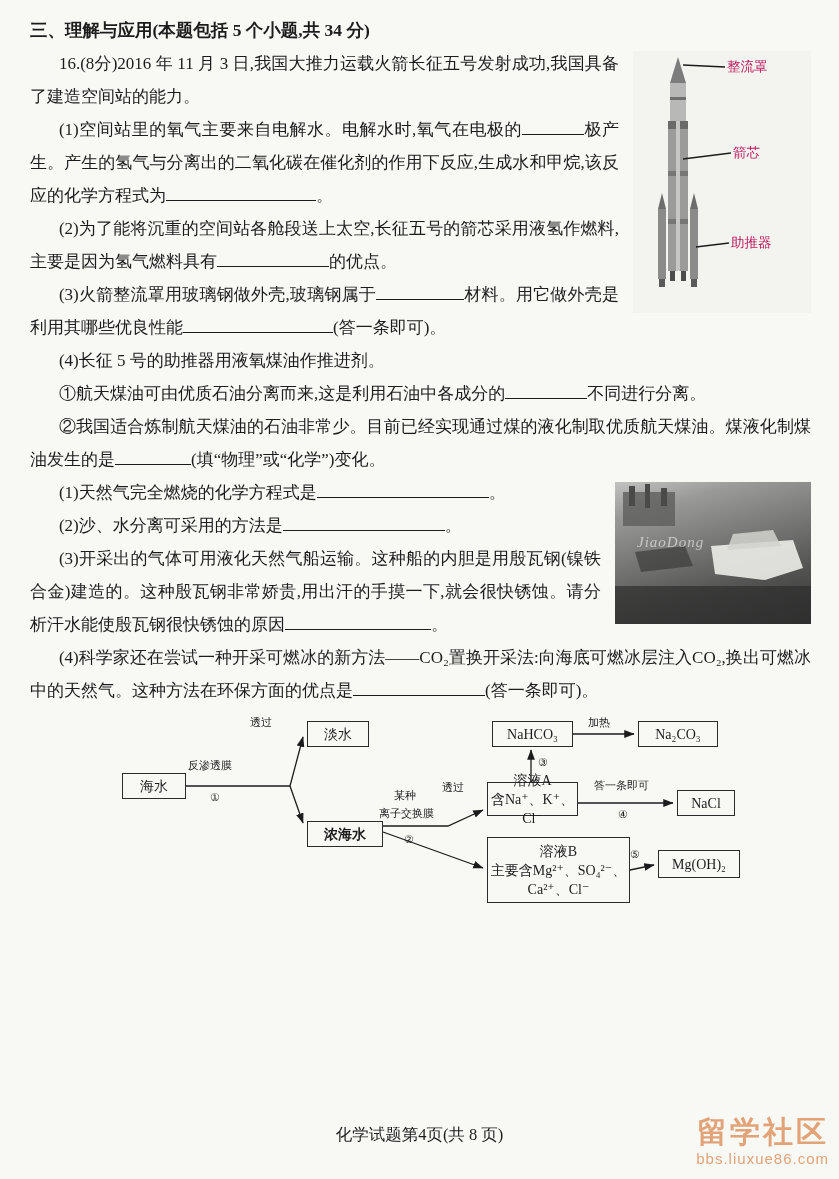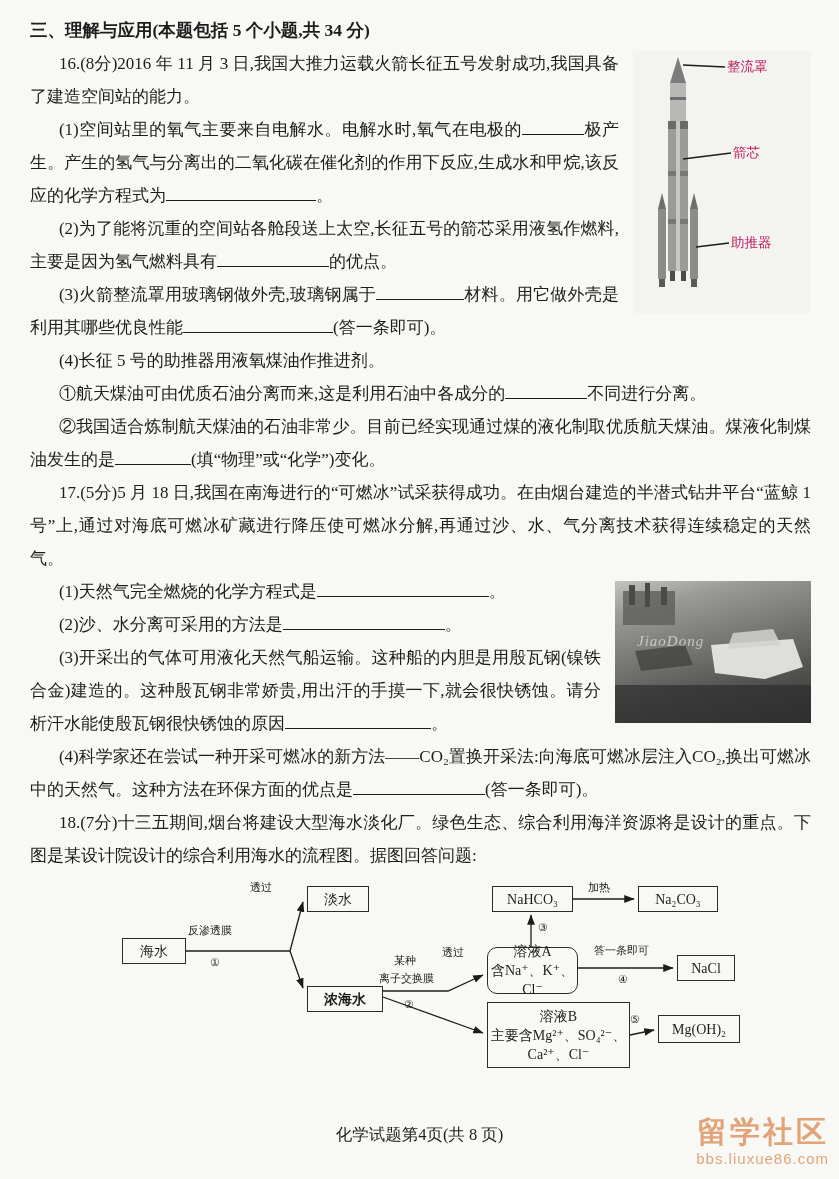--- a/index.html
+++ b/index.html
@@ -87,21 +87,20 @@
       <p class="para"><span>(4)长征 5 号的助推器用液氧煤油作推进剂。</span></p>
 
       <p class="para"><span>①航天煤油可由优质石油分离而来,这是利用石油中各成分的</span><span class="blank" style="width:82px;"></span><span>不同进行分离。</span></p>
 
       <p class="para"><span>②我国适合炼制航天煤油的石油非常少。目前已经实现通过煤的液化制取优质航天煤油。煤液化制煤油发生的是</span><span class="blank" style="width:76px;"></span><span>(填“物理”或“化学”)变化。</span></p>
 
       <div class="clear"></div>
     </div>
 
     <div>
-      <p class="para"><span>17.(5分)5 月 18 日,我国在南海进行的“可燃冰”试采获得成功。在由烟台建造的半潜式钻井平台“蓝鲸 1 号”上,通过对海底可燃冰矿藏进行降压使可燃冰分解,再通过沙、水、气分离技术获得连续稳定的天然气。</span></p>
 
       <div class="ship-float">
         <svg width="196" height="142" viewBox="0 0 196 142">
           <rect x="8" y="10" width="52" height="34" fill="#5e5e5c" opacity="0.8"></rect>
           <rect x="14" y="4" width="6" height="20" fill="#4a4a48"></rect>
           <rect x="30" y="2" width="5" height="24" fill="#4a4a48"></rect>
           <rect x="46" y="6" width="6" height="18" fill="#4a4a48"></rect>
           <polygon points="96,64 178,58 188,86 150,98 100,92" fill="#e9e9e5" opacity="0.92"></polygon>
           <polygon points="118,52 158,48 166,64 112,68" fill="#d2d2ce" opacity="0.85"></polygon>
           <rect x="0" y="104" width="196" height="38" fill="#2e2e2d" opacity="0.7"></rect>
@@ -115,21 +114,20 @@
       <p class="para"><span>(2)沙、水分离可采用的方法是</span><span class="blank" style="width:162px;"></span><span>。</span></p>
 
       <p class="para"><span>(3)开采出的气体可用液化天然气船运输。这种船的内胆是用殷瓦钢(镍铁合金)建造的。这种殷瓦钢非常娇贵,用出汗的手摸一下,就会很快锈蚀。请分析汗水能使殷瓦钢很快锈蚀的原因</span><span class="blank" style="width:146px;"></span><span>。</span></p>
 
       <p class="para"><span>(4)科学家还在尝试一种开采可燃冰的新方法——CO₂置换开采法:向海底可燃冰层注入CO₂,换出可燃冰中的天然气。这种方法在环保方面的优点是</span><span class="blank" style="width:132px;"></span><span>(答一条即可)。</span></p>
 
       <div class="clear"></div>
     </div>
 
     <div>
-      <p class="para"><span>18.(7分)十三五期间,烟台将建设大型海水淡化厂。绿色生态、综合利用海洋资源将是设计的重点。下图是某设计院设计的综合利用海水的流程图。据图回答问题:</span></p>
 
       <div class="flowchart">
         <svg class="fc-svg" width="740" height="200" viewBox="0 0 740 200">
           <defs>
             <marker id="ah" markerWidth="9" markerHeight="8" refX="7.5" refY="3" orient="auto">
               <path d="M0,0 L8,3 L0,6 z" fill="#1c1c1c"></path>
             </marker>
           </defs>
           <g stroke="#1c1c1c" stroke-width="1.3" fill="none">
             <line x1="104" y1="73" x2="208" y2="73"></line>
@@ -152,21 +150,21 @@
           </div>
         <div class="fbox" style="left:225px; top:108px; width:76px; height:26px;font-weight:bold;">
             <span>浓海水</span>
           </div>
         <div class="fbox" style="left:410px; top:8px; width:81px; height:26px;">
             <span>NaHCO₃</span>
           </div>
         <div class="fbox" style="left:556px; top:8px; width:80px; height:26px;">
             <span>Na₂CO₃</span>
           </div>
-        <div class="fbox" style="left:405px; top:69px; width:91px; height:47px;border-radius:10px;">
+        <div class="fbox" style="left:405px; top:69px; width:91px; height:34px;">
           <span>溶液A</span>
           <span>含Na⁺、K⁺、Cl⁻</span>
         </div>
         <div class="fbox" style="left:595px; top:77px; width:58px; height:26px;">
             <span>NaCl</span>
           </div>
         <div class="fbox" style="left:405px; top:124px; width:143px; height:66px;">
           <span>溶液B</span>
           <span>主要含Mg²⁺、SO₄²⁻、</span>
           <span>Ca²⁺、Cl⁻</span>

